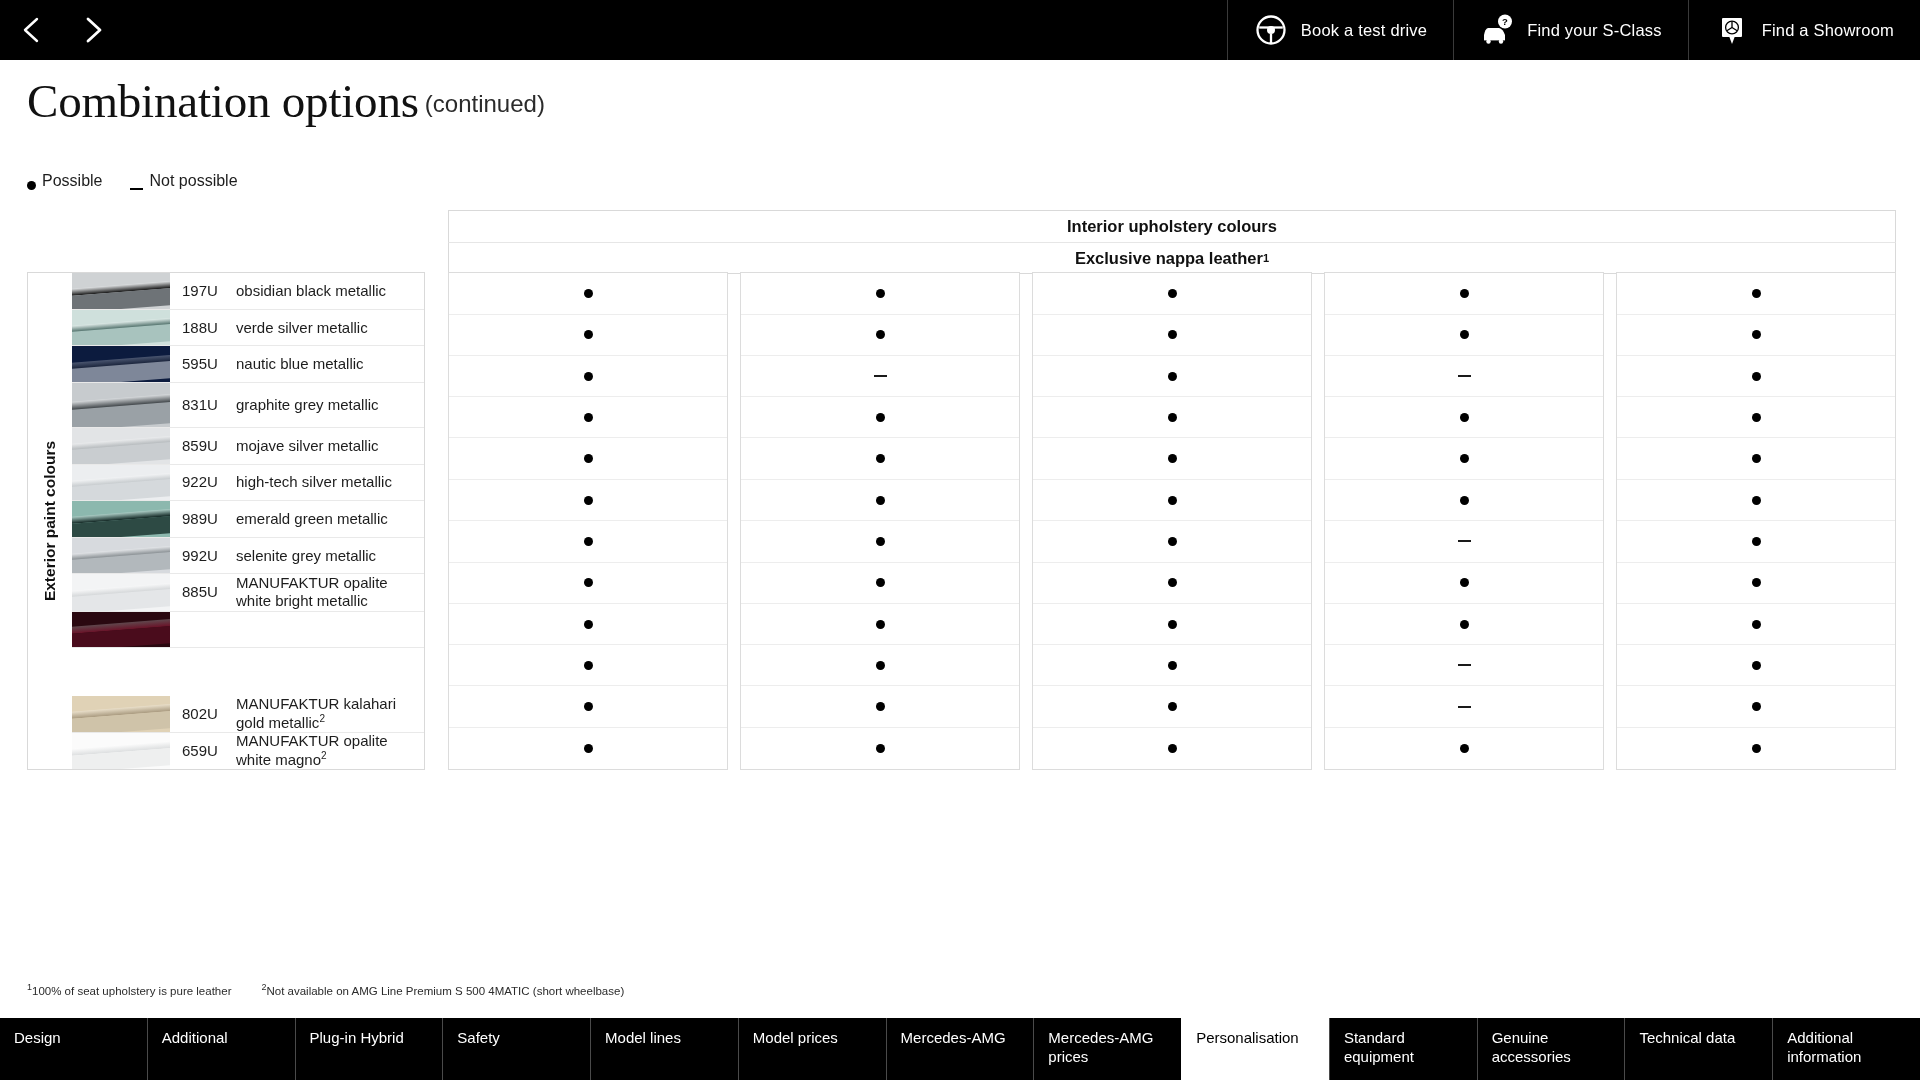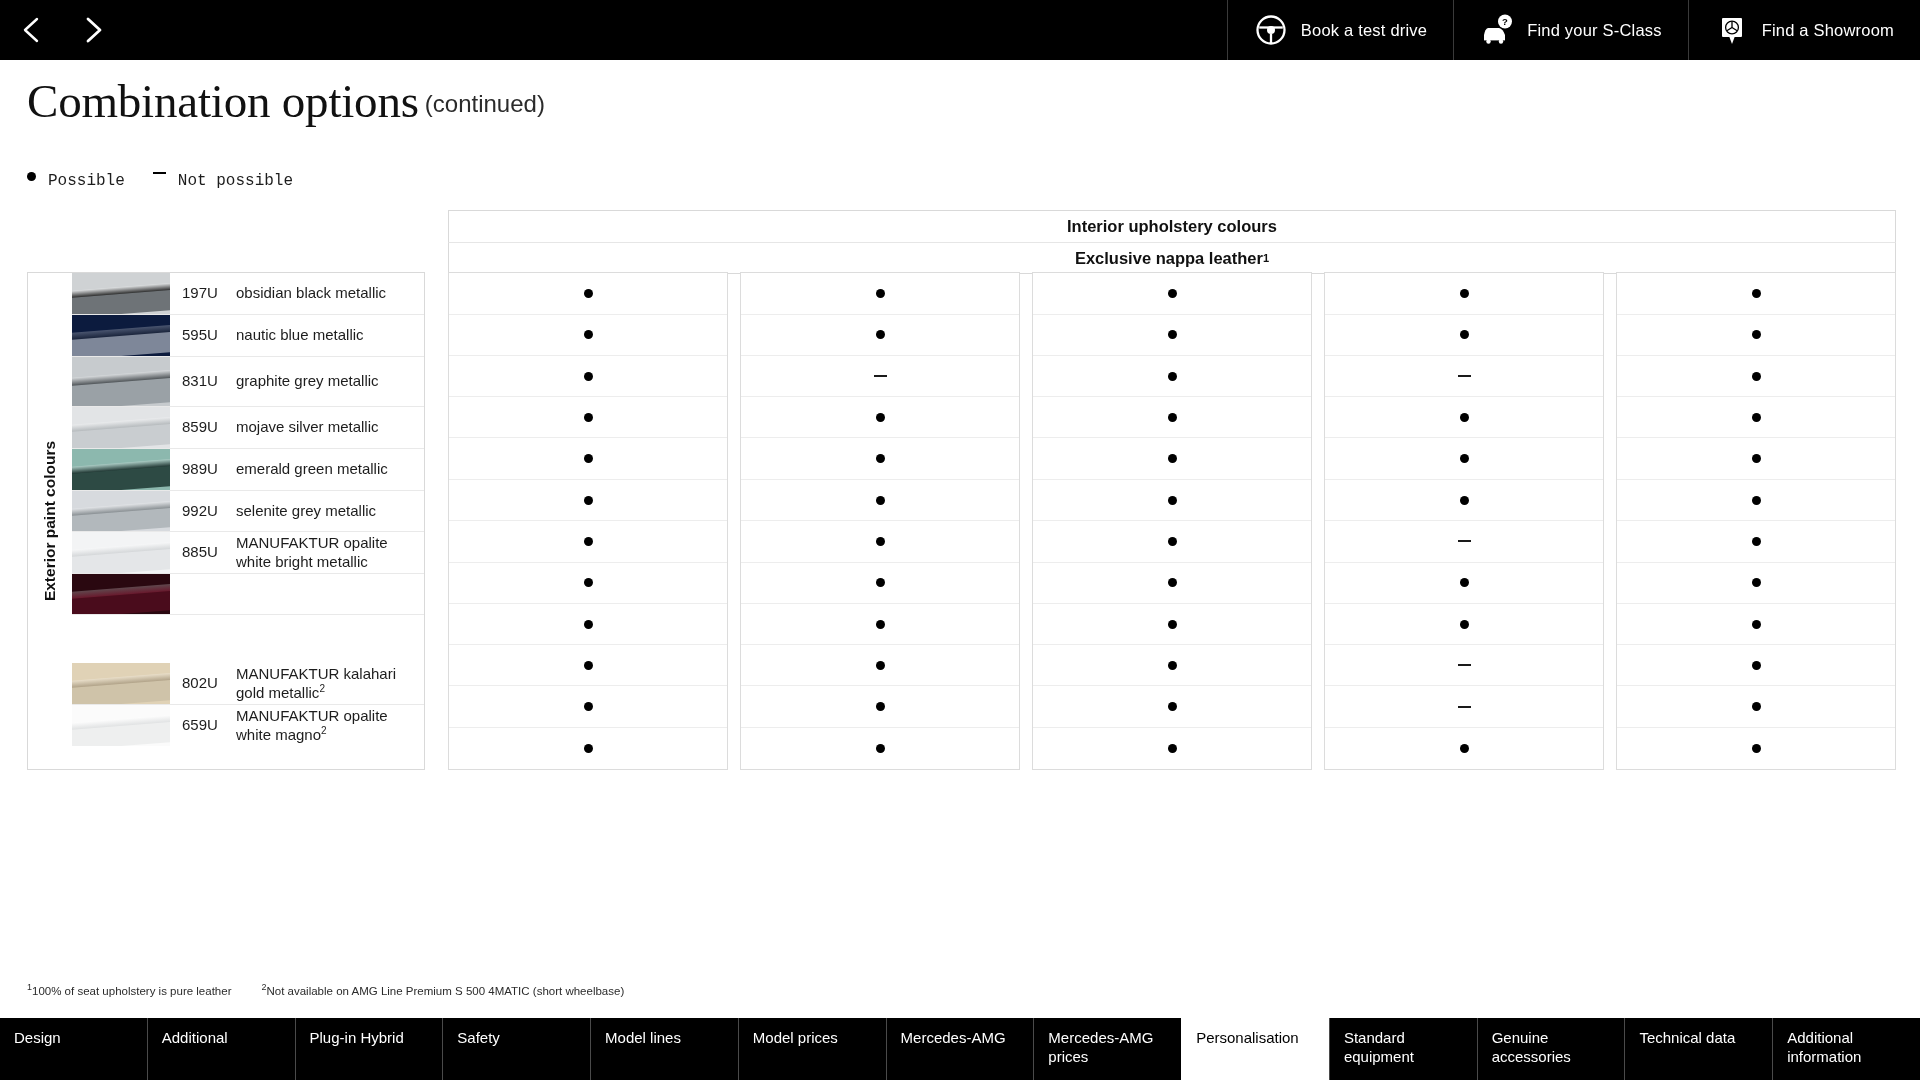--- a/index.html
+++ b/index.html
@@ -56,21 +56,21 @@
     letter-spacing: 0;
     position: relative; top: -5px; left: 6px;
   }
 
   
   .legend {
     position: absolute; left: 27px; top: 172px;
     display: flex; align-items: center; gap: 28px;
     font-size: 16px; color: #1d1d1d;
   }
-  .legend-item { display: flex; align-items: flex-start; gap: 12px; font-family: Liberation Mono, monospace; }
+  .legend-item { display: flex; align-items: flex-end; gap: 6px; }
   .legend-dot {
     width: 9px; height: 9px; border-radius: 50%; background: #000;
     display: block;
   }
   .legend-dash {
     width: 13px; height: 2px; background: #000; display: block;
   }
 
   
   .table-wrap {
@@ -346,20 +346,31 @@
           <div class="ext-sw" style="background: rgb(207, 210, 212);">
             <div class="stripe" style="top: 0%; height: 38%; background: linear-gradient(rgb(207, 210, 212), rgb(207, 210, 212));"></div>
             <div class="stripe" style="top: 34%; height: 20%; background: linear-gradient(rgba(255, 255, 255, 0.25), rgb(18, 18, 18));"></div>
             <div class="stripe" style="top: 52%; height: 48%; background: linear-gradient(rgb(110, 115, 119), rgb(110, 115, 119));"></div>
           </div>
           <div class="ext-name">
             <span class="code">197U</span>
             <span class="nm">obsidian black metallic</span>
           </div>
         </div>
+        <div class="ext-row" style="height: 41px;">
+          <div class="ext-sw" style="background: rgb(207, 224, 220);">
+            <div class="stripe" style="top: 0%; height: 38%; background: linear-gradient(rgb(207, 224, 220), rgb(207, 224, 220));"></div>
+            <div class="stripe" style="top: 34%; height: 20%; background: linear-gradient(rgba(255, 255, 255, 0.25), rgb(60, 95, 89));"></div>
+            <div class="stripe" style="top: 52%; height: 48%; background: linear-gradient(rgb(168, 195, 190), rgb(168, 195, 190));"></div>
+          </div>
+          <div class="ext-name">
+            <span class="code">188U</span>
+            <span class="nm">verde silver metallic</span>
+          </div>
+        </div>
         <div class="ext-row" style="height: 42px;">
           <div class="ext-sw" style="background: rgb(12, 27, 62);">
             <div class="stripe" style="top: 0%; height: 38%; background: linear-gradient(rgb(12, 27, 62), rgb(12, 27, 62));"></div>
             <div class="stripe" style="top: 34%; height: 20%; background: linear-gradient(rgba(255, 255, 255, 0.25), rgb(18, 28, 51));"></div>
             <div class="stripe" style="top: 52%; height: 48%; background: linear-gradient(rgb(126, 135, 153), rgb(126, 135, 153));"></div>
           </div>
           <div class="ext-name">
             <span class="code">595U</span>
             <span class="nm">nautic blue metallic</span>
           </div>
@@ -377,20 +388,31 @@
         </div>
         <div class="ext-row" style="height: 42px;">
           <div class="ext-sw" style="background: rgb(226, 228, 230);">
             <div class="stripe" style="top: 0%; height: 38%; background: linear-gradient(rgb(226, 228, 230), rgb(226, 228, 230));"></div>
             <div class="stripe" style="top: 34%; height: 20%; background: linear-gradient(rgba(255, 255, 255, 0.25), rgb(174, 179, 182));"></div>
             <div class="stripe" style="top: 52%; height: 48%; background: linear-gradient(rgb(201, 205, 208), rgb(201, 205, 208));"></div>
           </div>
           <div class="ext-name">
             <span class="code">859U</span>
             <span class="nm">mojave silver metallic</span>
+          </div>
+        </div>
+        <div class="ext-row" style="height: 41px;">
+          <div class="ext-sw" style="background: rgb(236, 238, 240);">
+            <div class="stripe" style="top: 0%; height: 38%; background: linear-gradient(rgb(236, 238, 240), rgb(236, 238, 240));"></div>
+            <div class="stripe" style="top: 34%; height: 20%; background: linear-gradient(rgba(255, 255, 255, 0.25), rgb(192, 197, 200));"></div>
+            <div class="stripe" style="top: 52%; height: 48%; background: linear-gradient(rgb(213, 217, 220), rgb(213, 217, 220));"></div>
+          </div>
+          <div class="ext-name">
+            <span class="code">922U</span>
+            <span class="nm">high-tech silver metallic</span>
           </div>
         </div>
         <div class="ext-row" style="height: 42px;">
           <div class="ext-sw" style="background: rgb(140, 184, 174);">
             <div class="stripe" style="top: 0%; height: 38%; background: linear-gradient(rgb(140, 184, 174), rgb(140, 184, 174));"></div>
             <div class="stripe" style="top: 34%; height: 20%; background: linear-gradient(rgba(255, 255, 255, 0.25), rgb(14, 35, 32));"></div>
             <div class="stripe" style="top: 52%; height: 48%; background: linear-gradient(rgb(45, 74, 68), rgb(45, 74, 68));"></div>
           </div>
           <div class="ext-name">
             <span class="code">989U</span>

